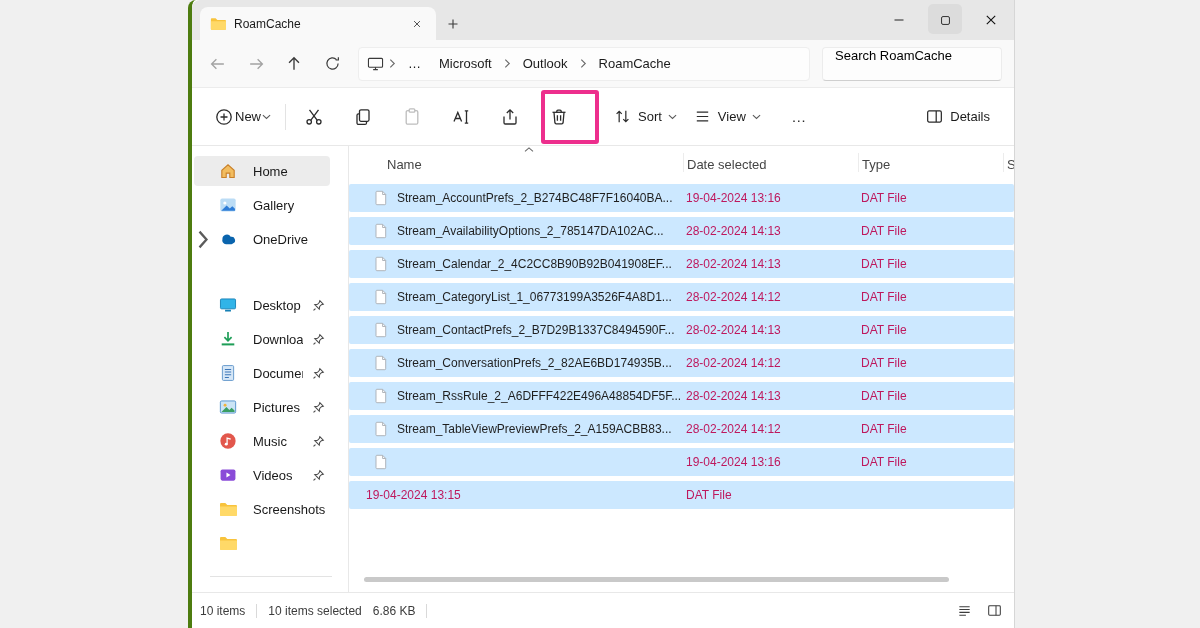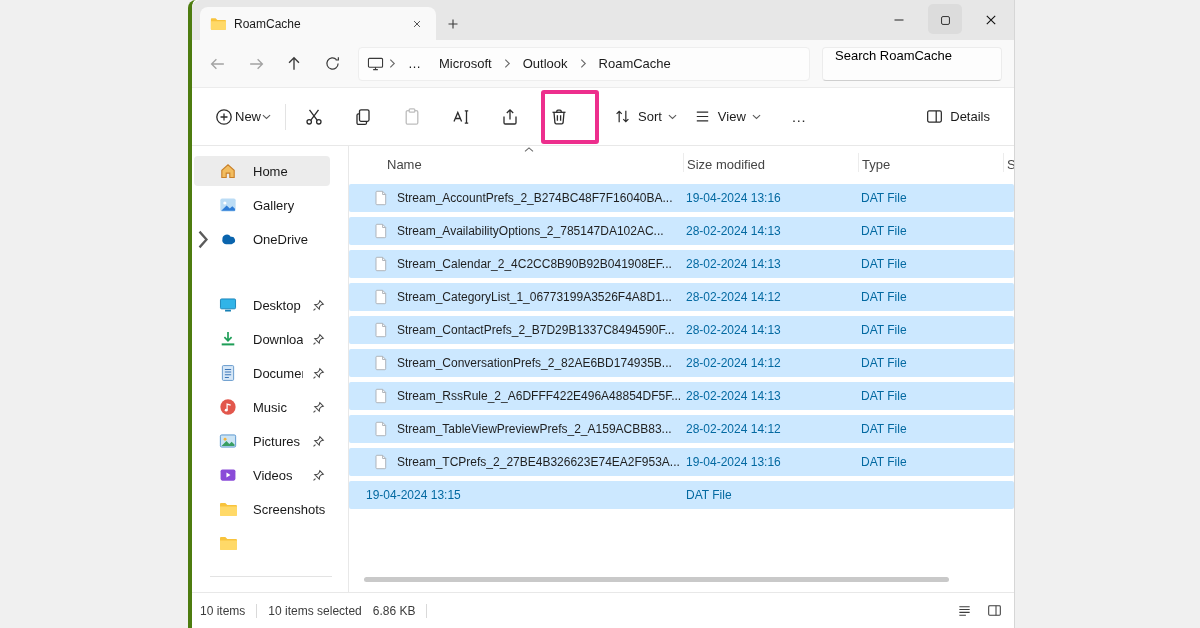--- a/index.html
+++ b/index.html
@@ -69,21 +69,21 @@
   .hcol-0 { padding-left:24px; }
   .hcol-1,.hcol-2,.hcol-3 { border-left:1px solid #ececec; }
   .sort-caret { position:absolute; left:175px; top:1px; width:10px; height:6px; }
 
   .rows { padding-top:6px; }
   .row { height:28px; margin-bottom:5px; background:var(--selection-blue,#cce8ff); border-radius:2px;
          display:grid; grid-template-columns:320px 175px 145px 1fr; align-items:center; padding-left:14px; font-size:12px; }
   .fname { display:flex; align-items:center; gap:8px; color:#1f1f1f; overflow:hidden; white-space:nowrap; }
   .ficon { width:16px; height:16px; margin-left:10px; flex-shrink:0; }
   .ficon svg { width:100%; height:100%; }
-  .fdate,.ftype,.fsize { color:#0369a1; overflow:hidden; white-space:nowrap; padding-left:3px; }
+  .fdate,.ftype,.fsize { color:#be185d; overflow:hidden; white-space:nowrap; padding-left:3px; }
 
   .hscroll { position:absolute; left:15px; bottom:10px; width:585px; height:5px; background:#c9c9c9; border-radius:3px; }
 
   
   .statusbar { height:36px; border-top:1px solid #e8e8e8; background:#fff; display:flex; align-items:center;
                padding:0 8px 0 8px; font-size:12px; color:#3c3c3c; gap:11px; flex-shrink:0; }
   .sb-vdiv { width:1px; height:14px; background:#d9d9d9; }
   .sb-right { margin-left:auto; display:flex; gap:6px; align-items:center; }
   .sb-tog { width:24px; height:20px; display:flex; align-items:center; justify-content:center; border-radius:3px; }
 </style>
@@ -362,43 +362,43 @@
               <svg viewBox="0 0 12 12" fill="none" stroke="#4A4A4A" stroke-width="1">
                 <path d="M7.2 1.6 10.4 4.8 8.7 5.3 7.1 6.9 6.7 9.4 2.6 5.3 5.1 4.9 6.7 3.3Z"></path>
                 <path d="m3.2 8.8-1.8 1.8"></path>
               </svg>
             </span>
           </div>
           <div class="sb-item">
             <span class="sb-chev"></span>
             <span class="sb-ic">
               <svg viewBox="0 0 16 16">
-                <circle cx="8" cy="8" r="6.8" fill="#E2574C"></circle>
-                <path d="M7.2 10.8V5.4l3.2 1" stroke="#fff" stroke-width="1.1" fill="none"></path>
-                <circle cx="6.4" cy="10.8" r="1.3" fill="#fff"></circle>
-              </svg>
-            </span>
-            <span class="sb-label">Music</span>
+                <rect x="1.2" y="2.6" width="13.6" height="10.8" rx="1.2" fill="#CBE4F5" stroke="#4E8FCB" stroke-width="0.8"></rect>
+                <circle cx="5.4" cy="6.4" r="1.3" fill="#F2B33D"></circle>
+                <path d="M2.2 12.4 6.6 8l2.6 2.6 2-2 2.6 2.6v1.2Z" fill="#3A9E63"></path>
+              </svg>
+            </span>
+            <span class="sb-label">Pictures</span>
             <span class="sb-pin">
               <svg viewBox="0 0 12 12" fill="none" stroke="#4A4A4A" stroke-width="1">
                 <path d="M7.2 1.6 10.4 4.8 8.7 5.3 7.1 6.9 6.7 9.4 2.6 5.3 5.1 4.9 6.7 3.3Z"></path>
                 <path d="m3.2 8.8-1.8 1.8"></path>
               </svg>
             </span>
           </div>
           <div class="sb-item">
             <span class="sb-chev"></span>
             <span class="sb-ic">
               <svg viewBox="0 0 16 16">
-                <rect x="1.2" y="2.6" width="13.6" height="10.8" rx="1.2" fill="#CBE4F5" stroke="#4E8FCB" stroke-width="0.8"></rect>
-                <circle cx="5.4" cy="6.4" r="1.3" fill="#F2B33D"></circle>
-                <path d="M2.2 12.4 6.6 8l2.6 2.6 2-2 2.6 2.6v1.2Z" fill="#3A9E63"></path>
-              </svg>
-            </span>
-            <span class="sb-label">Pictures</span>
+                <circle cx="8" cy="8" r="6.8" fill="#E2574C"></circle>
+                <path d="M7.2 10.8V5.4l3.2 1" stroke="#fff" stroke-width="1.1" fill="none"></path>
+                <circle cx="6.4" cy="10.8" r="1.3" fill="#fff"></circle>
+              </svg>
+            </span>
+            <span class="sb-label">Music</span>
             <span class="sb-pin">
               <svg viewBox="0 0 12 12" fill="none" stroke="#4A4A4A" stroke-width="1">
                 <path d="M7.2 1.6 10.4 4.8 8.7 5.3 7.1 6.9 6.7 9.4 2.6 5.3 5.1 4.9 6.7 3.3Z"></path>
                 <path d="m3.2 8.8-1.8 1.8"></path>
               </svg>
             </span>
           </div>
           <div class="sb-item">
             <span class="sb-chev"></span>
             <span class="sb-ic">
@@ -442,21 +442,21 @@
       <div class="list-header">
         <span class="sort-caret">
           <svg viewBox="0 0 10 5" width="10" height="5" fill="none" stroke="#6a6a6a" stroke-width="1.1">
               <path d="m1 4.3 4-3.4 4 3.4"></path>
             </svg>
         </span>
       <div class="hcol hcol-0">
             <span>Name</span>
           </div>
           <div class="hcol hcol-1">
-            <span>Size modified</span>
+            <span>Date selected</span>
           </div>
           <div class="hcol hcol-2">
             <span>Type</span>
           </div>
           <div class="hcol hcol-3">
             <span>Size</span>
           </div>
         </div>
       <div class="rows">
           <div class="row">
@@ -572,21 +572,20 @@
             <div class="fsize"></div>
           </div>
           <div class="row">
             <div class="fname">
               <span class="ficon">
                 <svg viewBox="0 0 16 16">
                   <path d="M3.8 1.3h5.8l3.1 3.1v9.5c0 .5-.4.8-.8.8H3.8c-.5 0-.8-.4-.8-.8V2.1c0-.5.4-.8.8-.8Z" fill="#fff" stroke="#A8ADB3" stroke-width="0.9"></path>
                   <path d="M9.6 1.5v3h3" fill="none" stroke="#A8ADB3" stroke-width="0.9"></path>
                 </svg>
               </span>
-              <span>Stream_TCPrefs_2_27BE4B326623E74EA2F953A...</span>
             </div>
             <div class="fdate">19-04-2024 13:16</div>
             <div class="ftype">DAT File</div>
             <div class="fsize"></div>
           </div>
           <div class="row">
             <div class="fdate">19-04-2024 13:15</div>
             <div class="ftype">DAT File</div>
             <div class="fsize"></div>
           </div>

